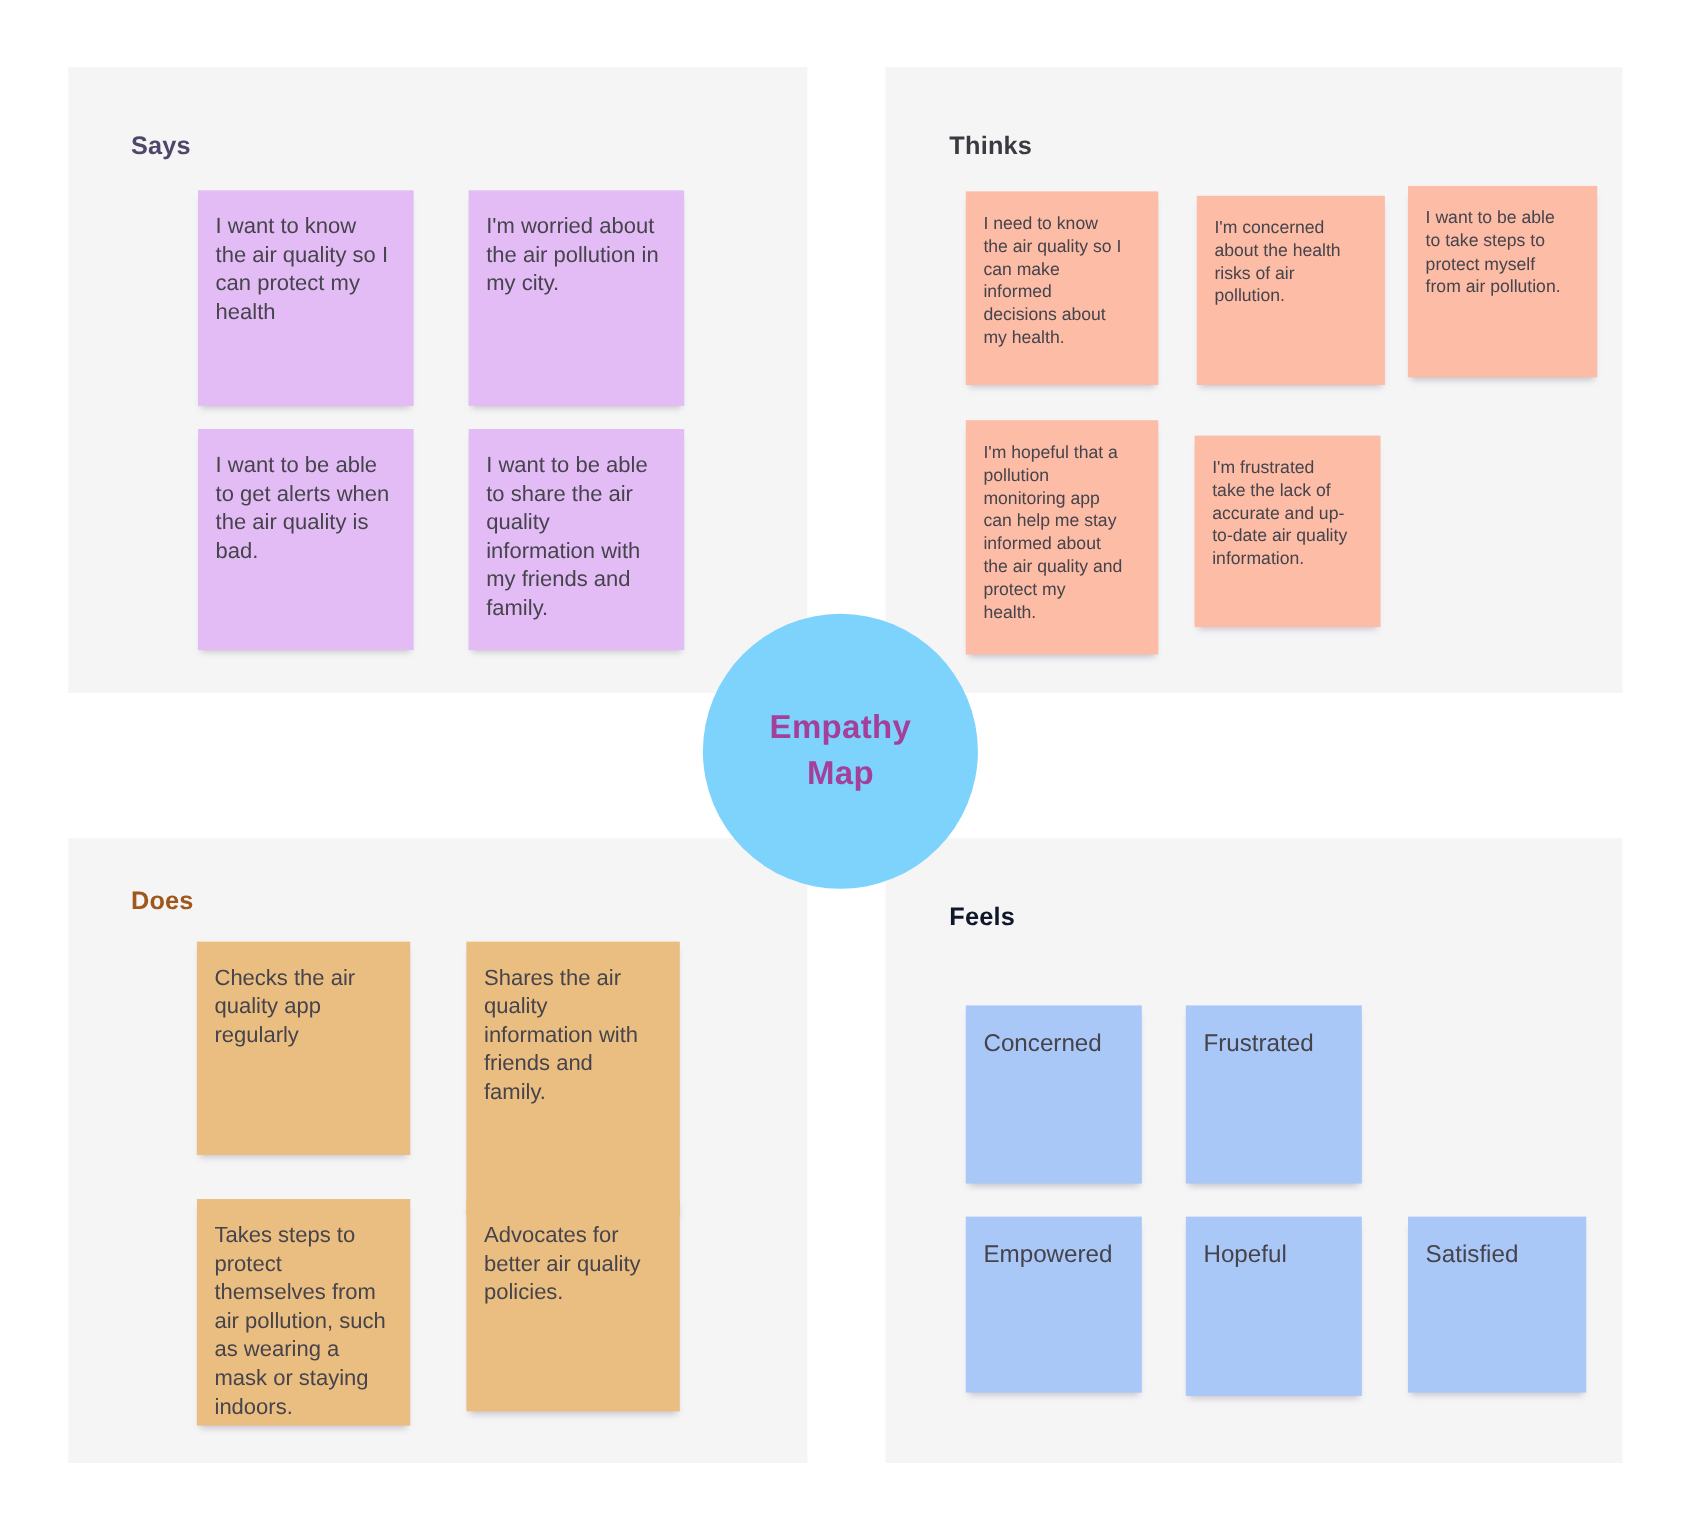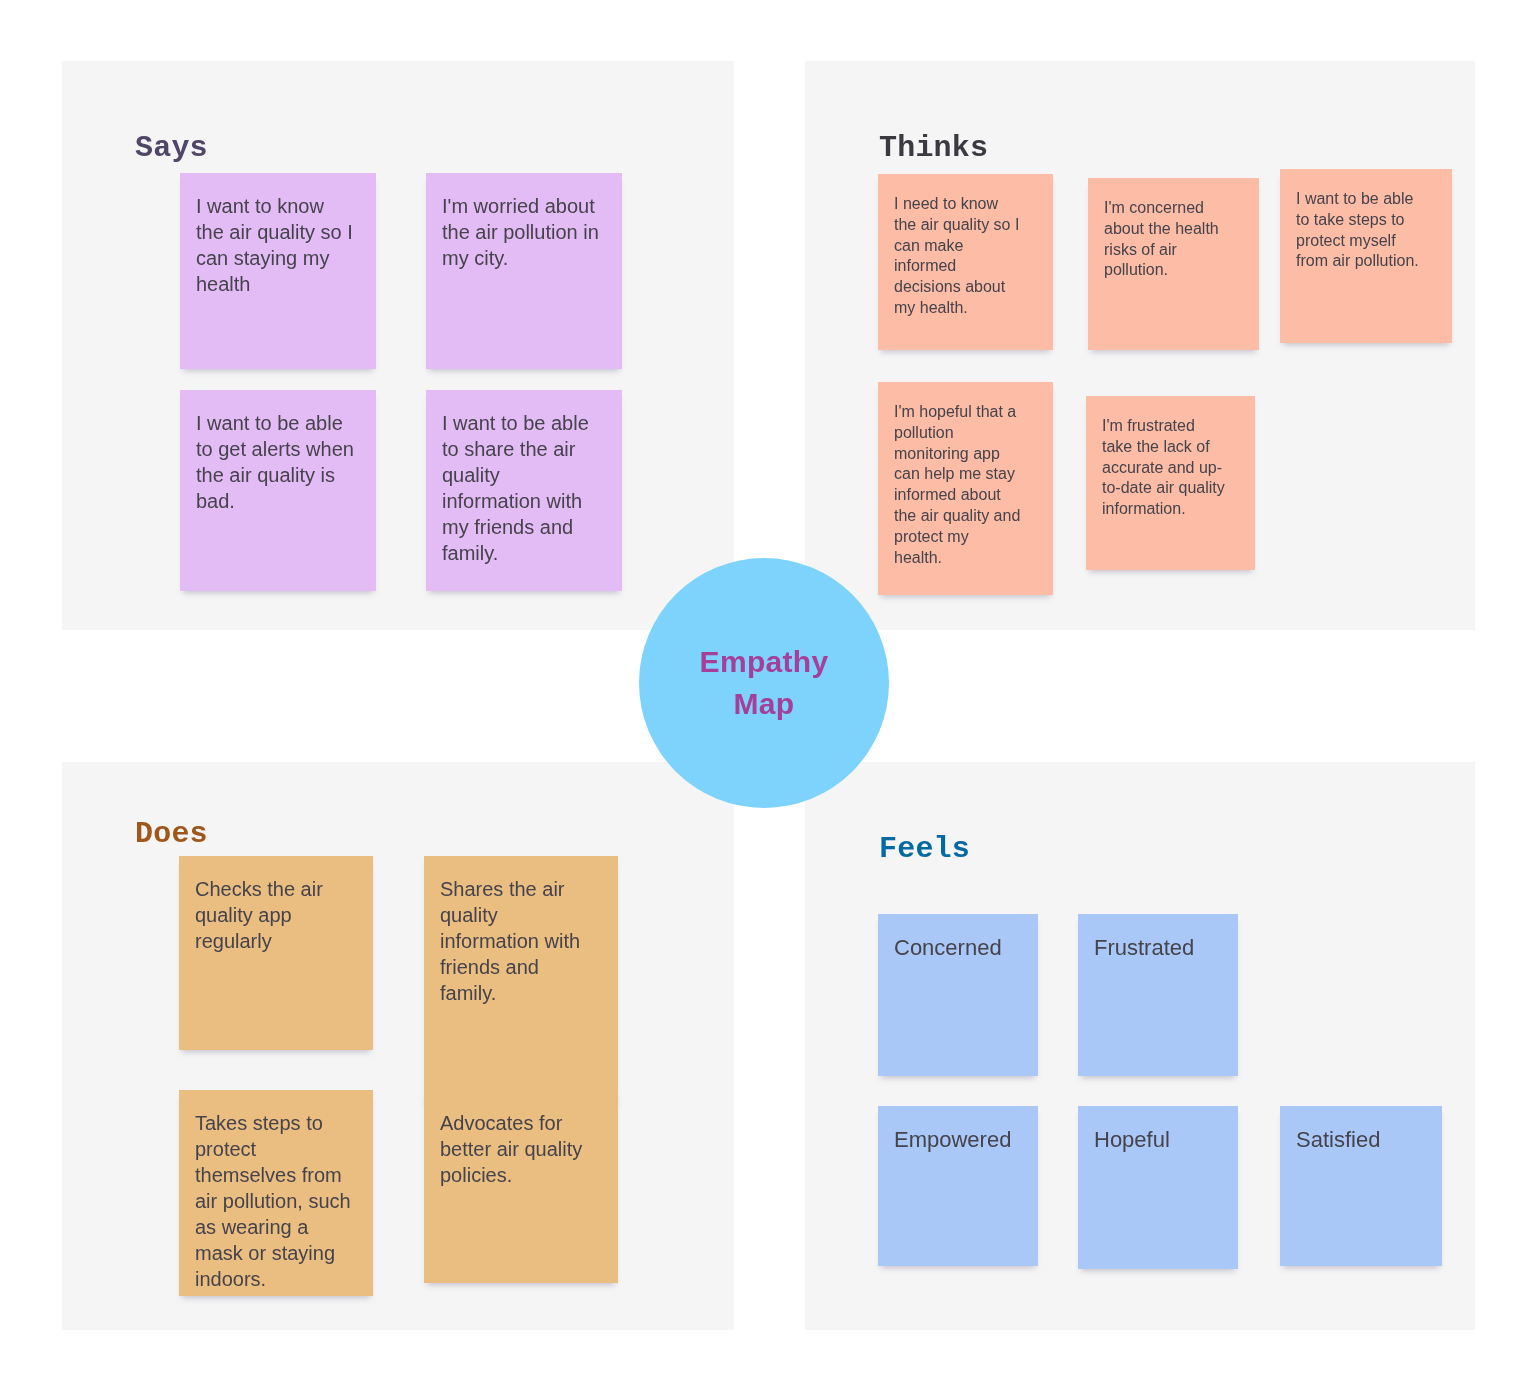--- a/index.html
+++ b/index.html
@@ -15,26 +15,25 @@
     position: absolute;
     background: #f5f5f6;
   }
   .q-says   { left: 62px;  top: 61px;  width: 672px; height: 569px; }
   .q-thinks { left: 805px; top: 61px;  width: 670px; height: 569px; }
   .q-does   { left: 62px;  top: 762px; width: 672px; height: 568px; }
   .q-feels  { left: 805px; top: 762px; width: 670px; height: 568px; }
 
   .panel-title {
     position: absolute;
-    margin: 16px;
-    font-size: 30px;
+    margin: 0;
+    font-size: 23px;
     line-height: 36px;
     font-weight: 700;
     letter-spacing: 0.2px;
-    font-family: Liberation Mono, monospace;
   }
   .q-says .panel-title   { left: 57px; top: 53px; }
   .q-thinks .panel-title { left: 58px; top: 53px; }
   .q-does .panel-title   { left: 57px; top: 38px; }
   .q-feels .panel-title  { left: 58px; top: 53px; }
 
   .note {
     position: absolute;
     box-sizing: border-box;
     color: #45434b;
@@ -95,21 +94,21 @@
 </style>
 </head>
 <body>
 
 <div class="canvas">
 
   <section class="panel q-says">
     <h2 class="panel-title" style="color: rgb(80, 70, 105);">Says</h2>
     <div class="note n1" style="background-color: rgb(227, 188, 246);">I want to know
 the air quality so I
-can staying my
+can protect my
 health</div>
     <div class="note n2" style="background-color: rgb(227, 188, 246);">I'm worried about
 the air pollution in
 my city.</div>
     <div class="note n3" style="background-color: rgb(227, 188, 246);">I want to be able
 to get alerts when
 the air quality is
 bad.</div>
     <div class="note n4" style="background-color: rgb(227, 188, 246);">I want to be able
 to share the air
@@ -166,21 +165,21 @@
 air pollution, such
 as wearing a
 mask or staying
 indoors.</div>
     <div class="note n4" style="background-color: rgb(234, 189, 128);">Advocates for
 better air quality
 policies.</div>
   </section>
 
   <section class="panel q-feels">
-    <h2 class="panel-title" style="color: #0369a1;">Feels</h2>
+    <h2 class="panel-title" style="color: #0f172a;">Feels</h2>
     <div class="note n1" style="background-color: rgb(170, 200, 247);">Concerned</div>
     <div class="note n2" style="background-color: rgb(170, 200, 247);">Frustrated</div>
     <div class="note n3" style="background-color: rgb(170, 200, 247);">Empowered</div>
     <div class="note n4" style="background-color: rgb(170, 200, 247);">Hopeful</div>
     <div class="note n5" style="background-color: rgb(170, 200, 247);">Satisfied</div>
   </section>
 
   <div class="center-circle" style="background-color: #7dd3fc;">
     <div class="center-label" style="color: rgb(164, 63, 154);">Empathy Map</div>
   </div>

